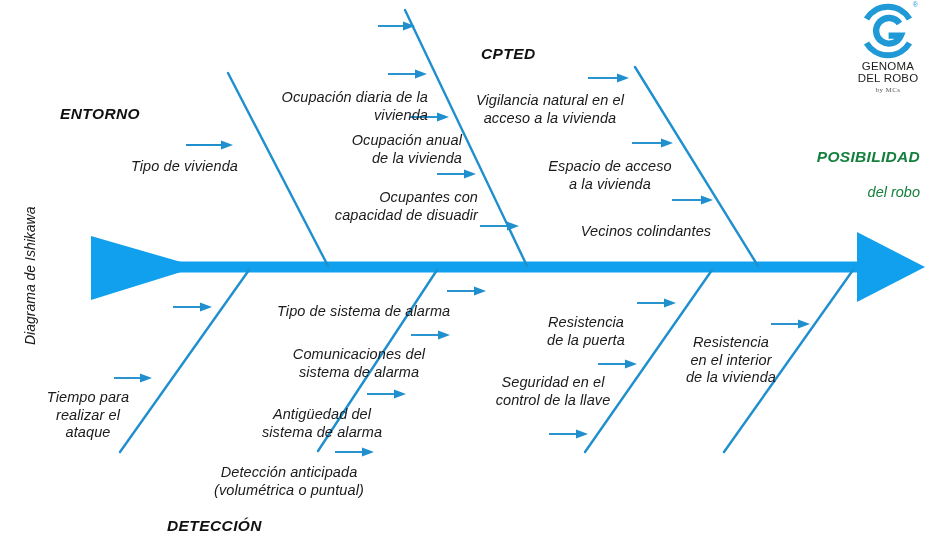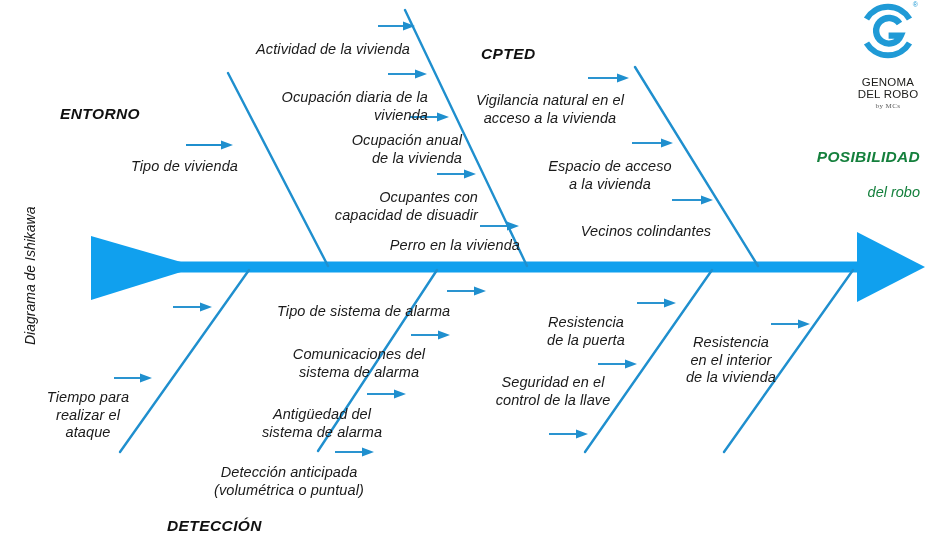--- a/index.html
+++ b/index.html
@@ -56,21 +56,21 @@
     white-space:nowrap;
   }
 
   
   #logo{position:absolute;left:848px;top:2px;width:80px;height:104px;text-align:center;}
   #logo .mark{position:relative;width:58px;height:58px;margin:0 auto;}
   #logo .reg{position:absolute;right:-1px;top:-1px;font-size:7px;color:#1f9ad6;}
   #logo .wordmark{
     font-family:"Liberation Sans", sans-serif;
     font-size:11.5px;line-height:1.07;color:#1d1d1b;letter-spacing:0.2px;
-    margin-top:16px;white-space:pre-line;
+    margin-top:0;white-space:pre-line;
   }
   #logo .byline{
     font-family:"Liberation Serif", serif;
     font-size:7px;color:#5a5a5a;margin-top:1px;letter-spacing:0.4px;
   }
 </style>
 </head>
 <body>
 
 <div id="stage">
@@ -193,32 +193,30 @@
   <div class="cat" style="left:167px;top:517px;">DETECCIÓN</div>
 
 
   <div class="effect" style="left:748px;top:130px;width:172px;">
     <span class="line1">POSIBILIDAD</span>
     <span class="line2">del robo</span>
   </div>
 
   <div class="cause right" style="left:58px;top:158px;width:180px;">Tipo de vivienda</div>
 
-  <div class="cause right" style="left:218px;top:41px;width:192px;">Actividad de la vivienda</div>
 
   <div class="cause right" style="left:248px;top:89px;width:180px;">Ocupación diaria de la
 vivienda</div>
 
   <div class="cause right" style="left:290px;top:132px;width:172px;">Ocupación anual
 de la vivienda</div>
 
   <div class="cause right" style="left:288px;top:189px;width:190px;">Ocupantes con
 capacidad de disuadir</div>
 
-  <div class="cause right" style="left:352px;top:237px;width:168px;">Perro en la vivienda</div>
 
   <div class="cause center" style="left:461px;top:92px;width:178px;">Vigilancia natural en el
 acceso a la vivienda</div>
 
   <div class="cause center" style="left:530px;top:158px;width:160px;">Espacio de acceso
 a la vivienda</div>
 
   <div class="cause center" style="left:566px;top:223px;width:160px;">Vecinos colindantes</div>
 
 

